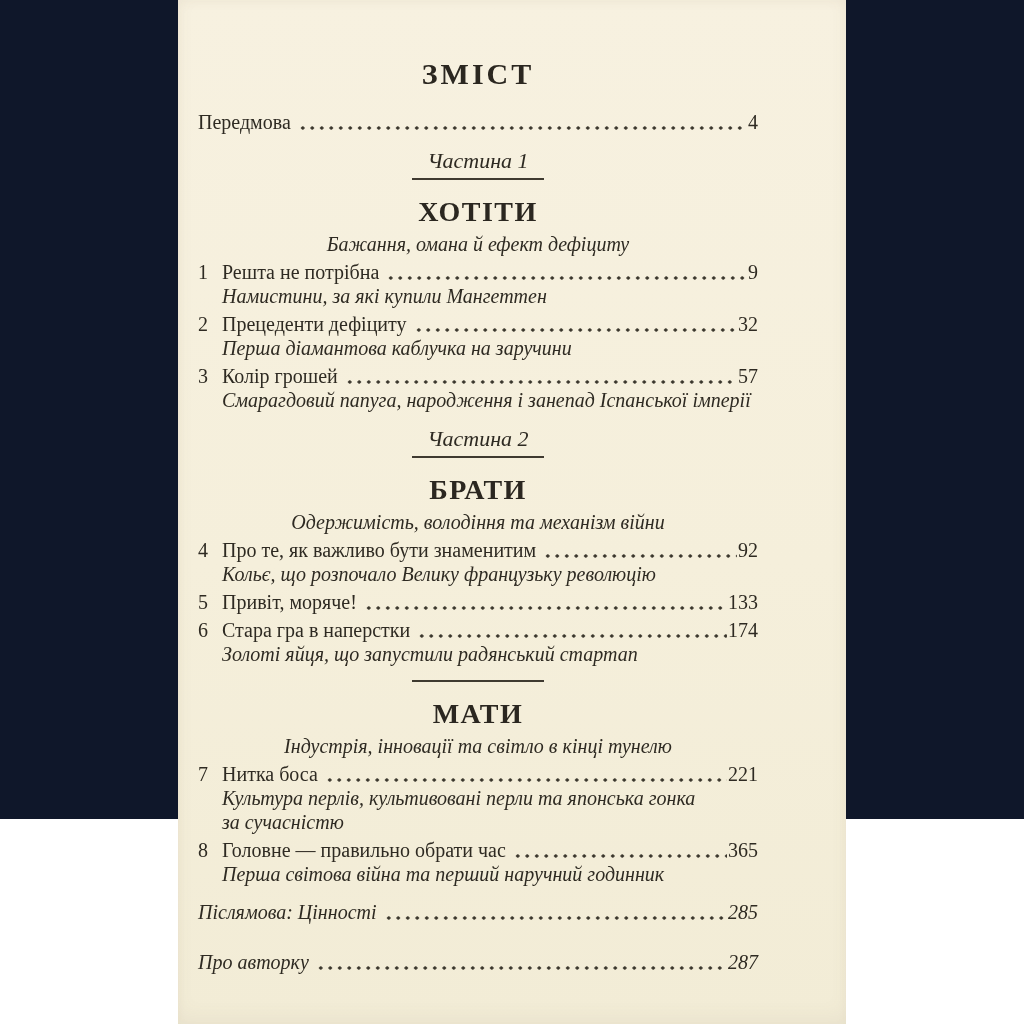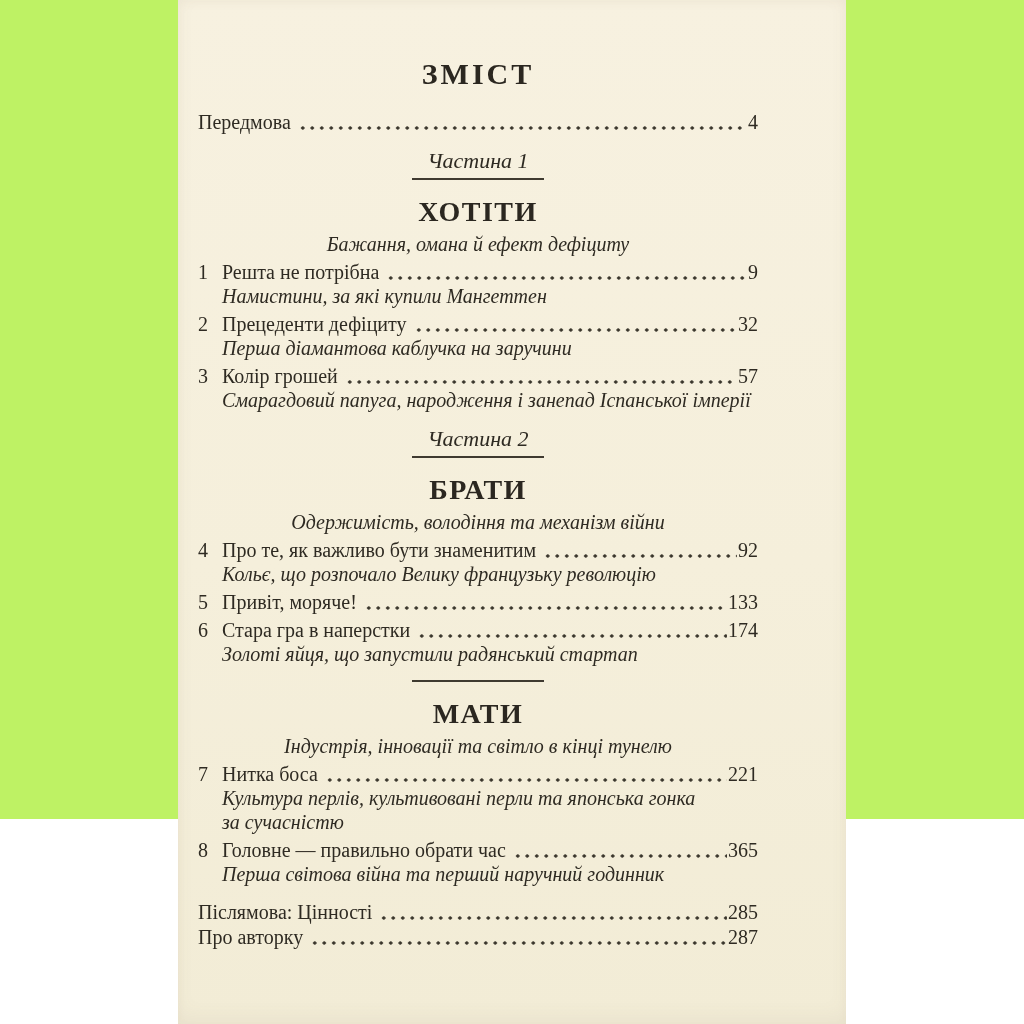--- a/index.html
+++ b/index.html
@@ -7,21 +7,21 @@
     padding: 0;
     background: #ffffff;
     width: 1024px;
     height: 1024px;
     overflow: hidden;
   }
   .stage {
     position: relative;
     width: 1024px;
     height: 819px;
-    background: #bef264;
+    background: #0f172a;
     font-family: "Liberation Serif", "DejaVu Serif", serif;
   }
   .page {
     position: absolute;
     left: 178px;
     top: 0;
     width: 668px;
     height: 1024px;
     box-sizing: border-box;
     padding: 56px 88px 0 20px;
@@ -98,23 +98,24 @@
     margin-top: 4px;
   }
   .chap-sub {
     margin: 0 0 0 24px;
     font-style: italic;
     white-space: pre-line;
     line-height: 24px;
   }
   .back-block {
     margin-top: 14px;
+    font-style: italic;
   }
   .back-block .row + .row {
-    margin-top: 1px;
+    margin-top: 26px;
     justify-content: space-between;
   }
   .front-row {
     margin-top: 12px;
   }
 </style>
 </head>
 <body>
 
 <div class="stage">

